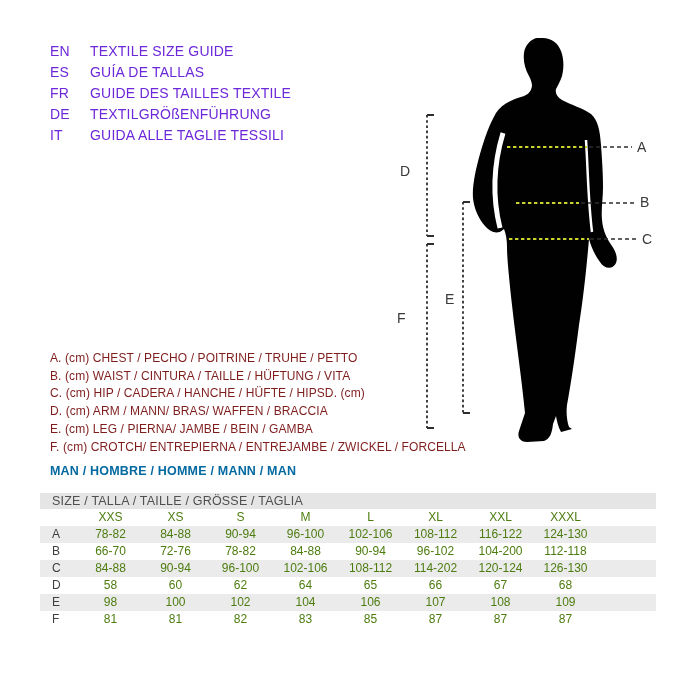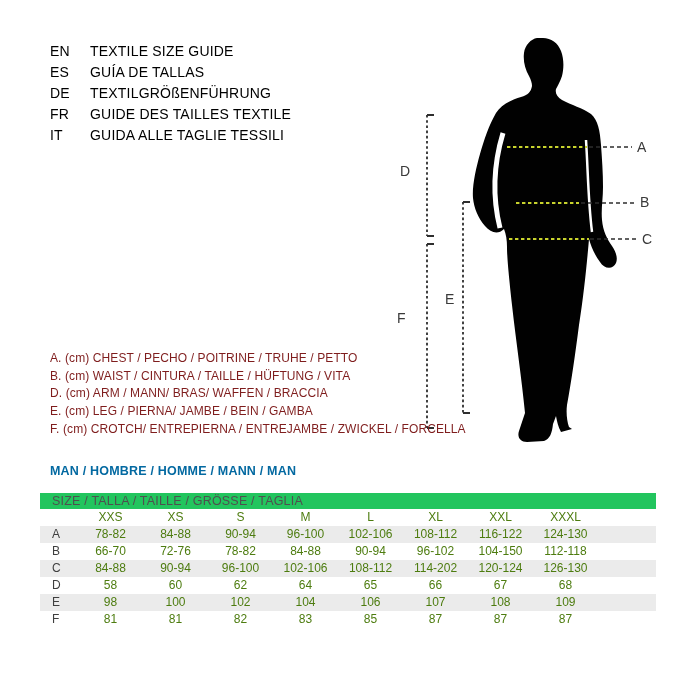--- a/index.html
+++ b/index.html
@@ -2,33 +2,33 @@
 <html><head>
 <meta charset="utf-8">
 <style>
   html,body{margin:0;padding:0;background:#fff;}
   #canvas{
     position:relative;width:700px;height:700px;background:#ffffff;overflow:hidden;
     font-family:"Liberation Sans", sans-serif;color:#2b2b2b;
   }
   
   .lang-block{position:absolute;left:50px;top:41px;}
-  .lang-row{display:flex;line-height:21px;font-size:14px;font-weight:500;letter-spacing:.2px;color:#000000;}
+  .lang-row{display:flex;line-height:21px;font-size:14px;font-weight:500;letter-spacing:.2px;color:#6d28d9;}
   .lang-code{width:40px;flex:0 0 40px;}
   
   .figure-wrap{position:absolute;left:380px;top:25px;width:290px;height:430px;}
   .figure-wrap svg{display:block;width:100%;height:100%;}
   .fig-label{font-family:"Liberation Sans",sans-serif;font-size:14px;fill:#3a3a3a;}
   
   .measure-block{position:absolute;left:50px;top:350px;font-size:12px;line-height:17.7px;color:#7f1d1d;letter-spacing:.1px;}
   
   .man-line{position:absolute;left:50px;top:464px;font-size:12.5px;font-weight:bold;letter-spacing:.2px;color:#0369a1;}
   
   .size-table{position:absolute;left:40px;top:493px;width:616px;font-size:12px;}
-  .tbl-banner{height:16px;line-height:16px;background:#22c55e;color:#4f4f4f;padding-left:12px;font-size:12.5px;letter-spacing:.2px;}
+  .tbl-banner{height:16px;line-height:16px;background:#e5e5e5;color:#4f4f4f;padding-left:12px;font-size:12.5px;letter-spacing:.2px;}
   .tbl-grid-row{display:grid;grid-template-columns:38px repeat(8,65px) 1fr;height:17px;line-height:17px;align-items:center;}
   .tbl-head{color:#4f4f4f;}
   .tbl-row.striped{background:#ebebeb;}
   .cell{text-align:center;color:#4d7c0f;}
   .row-label{text-align:left;padding-left:12px;color:#3f3f3f;}
   .head-spacer{padding-left:12px;}
 </style>
 </head>
 <body>
 
@@ -37,26 +37,26 @@
   <div class="lang-block">
     <div class="lang-row">
       <span class="lang-code">EN</span>
       <span class="lang-label">TEXTILE SIZE GUIDE</span>
     </div>
     <div class="lang-row">
       <span class="lang-code">ES</span>
       <span class="lang-label">GUÍA DE TALLAS</span>
     </div>
     <div class="lang-row">
+      <span class="lang-code">FR</span>
+      <span class="lang-label">GUIDE DES TAILLES TEXTILE</span>
+    </div>
+    <div class="lang-row">
       <span class="lang-code">DE</span>
       <span class="lang-label">TEXTILGRÖßENFÜHRUNG</span>
-    </div>
-    <div class="lang-row">
-      <span class="lang-code">FR</span>
-      <span class="lang-label">GUIDE DES TAILLES TEXTILE</span>
     </div>
     <div class="lang-row">
       <span class="lang-code">IT</span>
       <span class="lang-label">GUIDA ALLE TAGLIE TESSILI</span>
     </div>
   </div>
 
   <div class="figure-wrap">
     <svg viewBox="380 25 290 430" xmlns="http://www.w3.org/2000/svg">
 
@@ -119,20 +119,21 @@
       <text class="fig-label" x="642" y="244">C</text>
       <text class="fig-label" x="400" y="176">D</text>
       <text class="fig-label" x="445" y="304">E</text>
       <text class="fig-label" x="397" y="323">F</text>
     </svg>
   </div>
 
   <div class="measure-block">
     <div>A. (cm) CHEST / PECHO / POITRINE / TRUHE / PETTO</div>
     <div>B. (cm) WAIST / CINTURA / TAILLE / HÜFTUNG / VITA</div>
+    <div>C. (cm) HIP / CADERA / HANCHE / HÜFTE / HIPSD. (cm)</div>
     <div>D. (cm) ARM / MANN/ BRAS/ WAFFEN / BRACCIA</div>
     <div>E. (cm) LEG / PIERNA/ JAMBE / BEIN / GAMBA</div>
     <div>F. (cm) CROTCH/ ENTREPIERNA / ENTREJAMBE / ZWICKEL / FORCELLA</div>
   </div>
 
   <div class="man-line">MAN / HOMBRE / HOMME / MANN / MAN</div>
 
   <div class="size-table">
     <div class="tbl-banner">SIZE / TALLA / TAILLE / GRÖSSE / TAGLIA</div>
 
@@ -163,21 +164,21 @@
     </div>
 
     <div class="tbl-grid-row tbl-row">
       <span class="row-label">B</span>
       <span class="cell">66-70</span>
       <span class="cell">72-76</span>
       <span class="cell">78-82</span>
       <span class="cell">84-88</span>
       <span class="cell">90-94</span>
       <span class="cell">96-102</span>
-      <span class="cell">104-150</span>
+      <span class="cell">104-200</span>
       <span class="cell">112-118</span>
       <span></span>
     </div>
 
     <div class="tbl-grid-row tbl-row striped">
       <span class="row-label">C</span>
       <span class="cell">84-88</span>
       <span class="cell">90-94</span>
       <span class="cell">96-100</span>
       <span class="cell">102-106</span>

